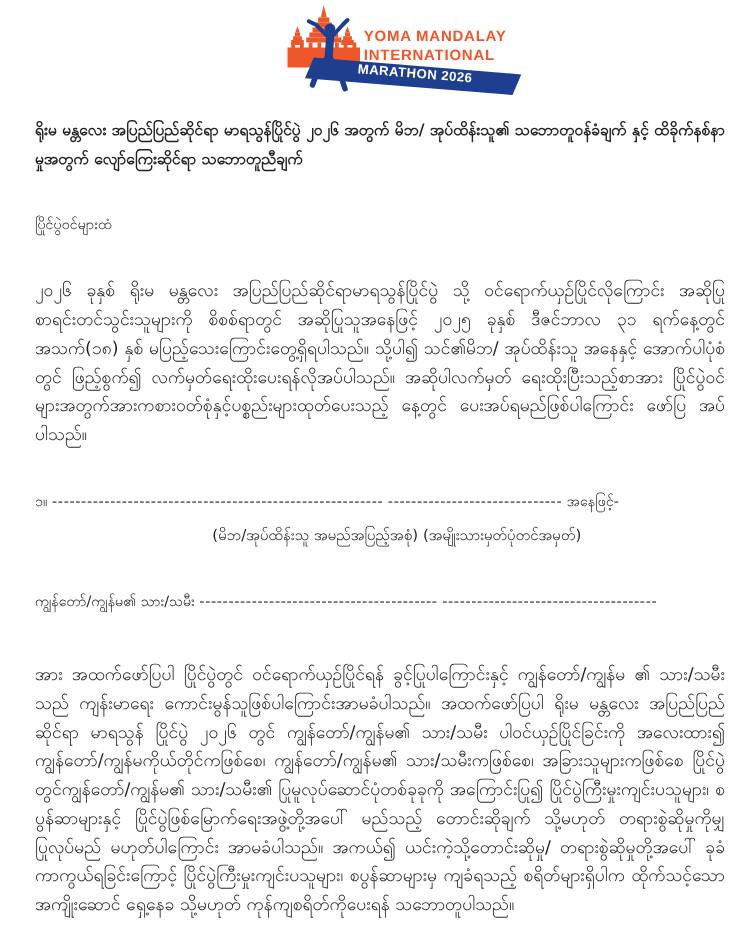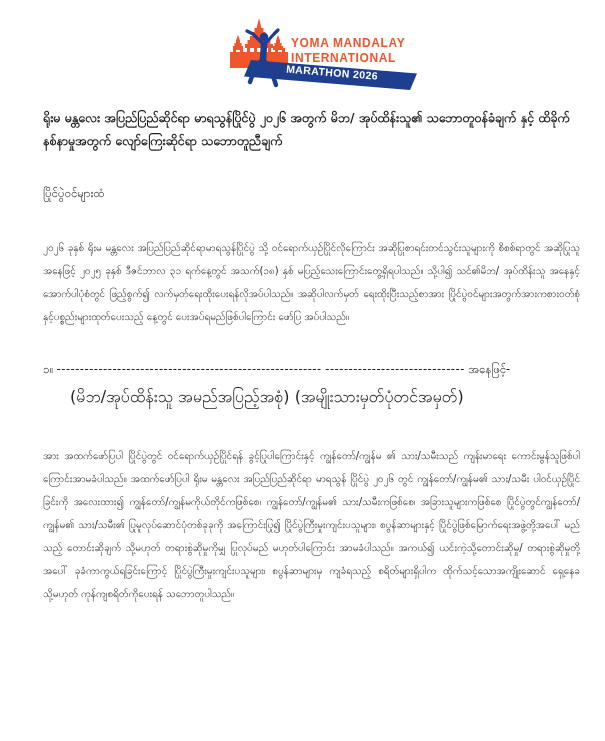--- a/index.html
+++ b/index.html
@@ -2,39 +2,39 @@
 <html><head>
 <meta charset="utf-8">
 <style>
   html,body{margin:0;padding:0;}
   body{
     width:605px;height:741px;background:#ffffff;
     font-family:"DejaVu Sans","Liberation Sans",sans-serif;
     color:#231f20;-webkit-font-smoothing:antialiased;
   }
   .page{position:relative;width:605px;height:741px;overflow:hidden;background:#fff;}
-  .logo-row{display:flex;justify-content:center;padding-top:18px;}
+  .logo-row{display:flex;justify-content:center;padding-top:4px;}
   .logo-row svg{transform:translateX(21px);}
   .logo-text{font-family:"Liberation Sans","DejaVu Sans",sans-serif;font-weight:bold;}
-  .content{padding:0 25px 0 43px;}
+  .content{padding:0 25px 0 28px;}
   .doc-title{
     margin-top:12px;font-size:12.5px;font-weight:bold;line-height:23px;
     color:#231f20;text-align:left;
   }
   .salutation{margin-top:30px;font-size:11.5px;line-height:23px;}
   .para{
-    margin-top:31px;font-size:10px;line-height:23px;
+    margin-top:31px;font-size:14px;line-height:23px;
     text-align:justify;word-break:break-word;
   }
   .form-line{
     margin-top:30px;font-size:11.5px;line-height:23px;
     white-space:nowrap;overflow:hidden;letter-spacing:0;
   }
   .form-line .dashes{letter-spacing:0.5px;}
-  .caption{font-size:16px;line-height:23px;margin-top:4px;}
+  .caption{font-size:12px;line-height:23px;margin-top:4px;text-align:center;}
   .caption-parent{padding-left:27px;}
   .caption-participant{padding-left:198px;}
   .consent{margin-top:36px;}
 </style>
 </head>
 <body>
 
 <div class="page">
 
   <div class="logo-row">
@@ -89,18 +89,23 @@
 
     <div class="form-line">
       <span>၁။</span>
       <span class="dashes">---------------------------------------------------------</span>
       <span class="dashes">------------------------------</span>
       <span>အနေဖြင့်-</span>
     </div>
 
     <div class="caption caption-parent">(မိဘ/အုပ်ထိန်းသူ အမည်အပြည့်အစုံ) (အမျိုးသားမှတ်ပုံတင်အမှတ်)</div>
 
+    <div class="form-line">
+      <span>ကျွန်တော်/ကျွန်မ၏ သား/သမီး</span>
+      <span class="dashes">-----------------------------------------</span>
+      <span class="dashes">-------------------------------------</span>
+    </div>
 
 
     <div class="para consent">အား အထက်ဖော်ပြပါ ပြိုင်ပွဲတွင် ဝင်ရောက်ယှဉ်ပြိုင်ရန် ခွင့်ပြုပါကြောင်းနှင့် ကျွန်တော်/ကျွန်မ ၏ သား/သမီးသည် ကျန်းမာရေး ကောင်းမွန်သူဖြစ်ပါကြောင်းအာမခံပါသည်။ အထက်ဖော်ပြပါ ရိုးမ မန္တလေး အပြည်ပြည်ဆိုင်ရာ မာရသွန် ပြိုင်ပွဲ ၂၀၂၆ တွင် ကျွန်တော်/ကျွန်မ၏ သား/သမီး ပါဝင်ယှဉ်ပြိုင်ခြင်းကို အလေးထား၍ ကျွန်တော်/ကျွန်မကိုယ်တိုင်ကဖြစ်စေ၊ ကျွန်တော်/ကျွန်မ၏ သား/သမီးကဖြစ်စေ၊ အခြားသူများကဖြစ်စေ ပြိုင်ပွဲတွင်ကျွန်တော်/ကျွန်မ၏ သား/သမီး၏ ပြုမူလုပ်ဆောင်ပုံတစ်ခုခုကို အကြောင်းပြု၍ ပြိုင်ပွဲကြီးမှုးကျင်းပသူများ၊ စပွန်ဆာများနှင့် ပြိုင်ပွဲဖြစ်မြောက်ရေးအဖွဲ့တို့အပေါ် မည်သည့် တောင်းဆိုချက် သို့မဟုတ် တရားစွဲဆိုမှုကိုမျှ ပြုလုပ်မည် မဟုတ်ပါကြောင်း အာမခံပါသည်။ အကယ်၍ ယင်းကဲ့သို့တောင်းဆိုမှု/ တရားစွဲဆိုမှုတို့အပေါ် ခုခံကာကွယ်ရခြင်းကြောင့် ပြိုင်ပွဲကြီးမှုးကျင်းပသူများ၊ စပွန်ဆာများမှ ကျခံရသည့် စရိတ်များရှိပါက ထိုက်သင့်သောအကျိုးဆောင် ရှေ့နေခ သို့မဟုတ် ကုန်ကျစရိတ်ကိုပေးရန် သဘောတူပါသည်။</div>
 
   </div>
 </div>
 
 </body></html>

